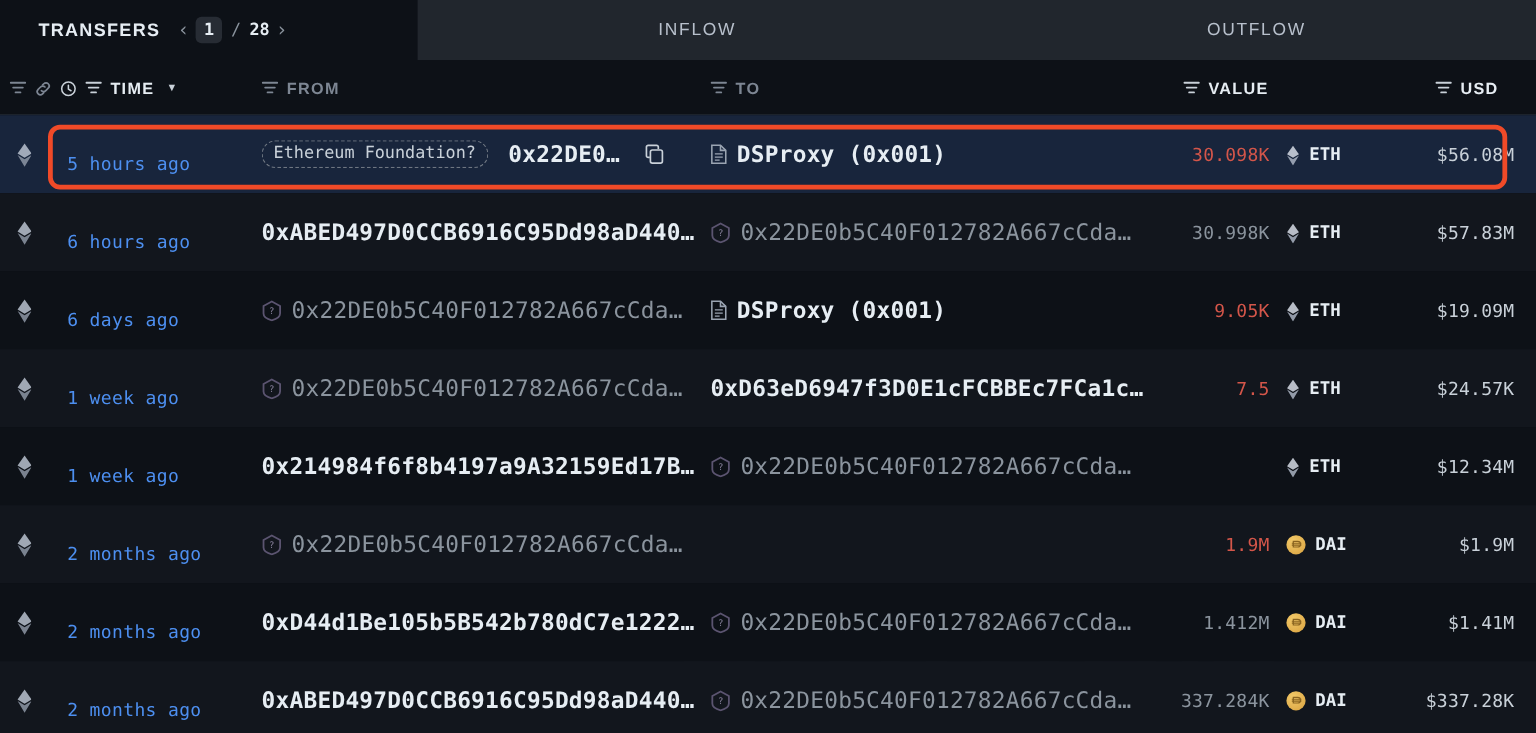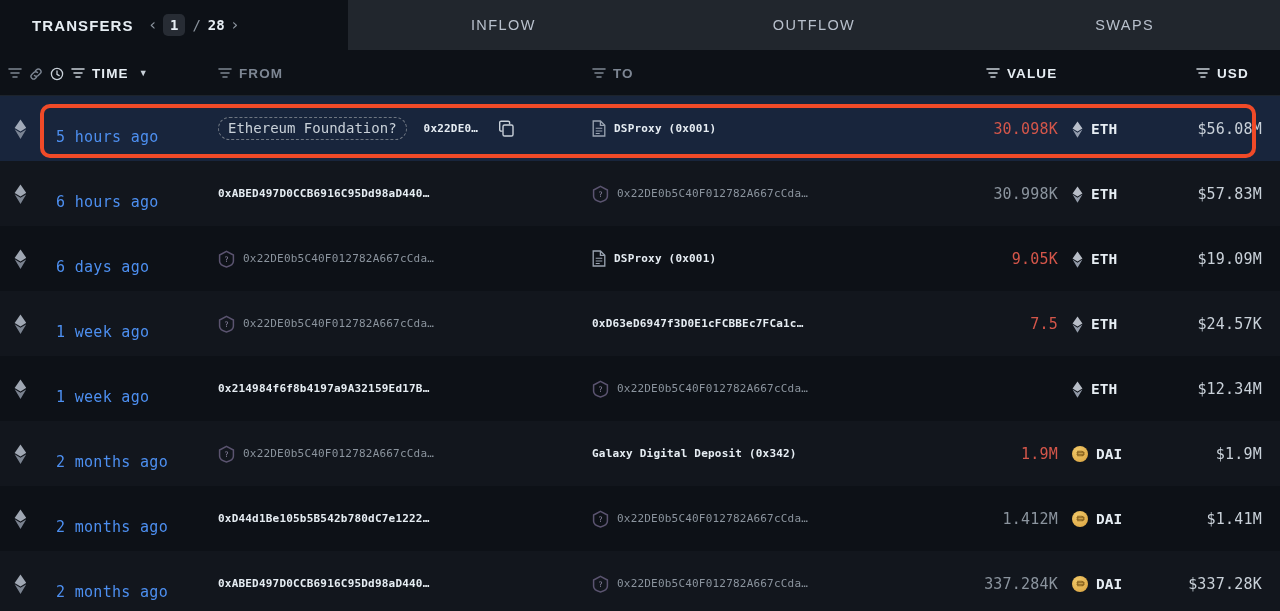--- a/index.html
+++ b/index.html
@@ -82,21 +82,21 @@
   .c-chain{ left:0; width:40px; justify-content:center; }
   .c-time{ left:56px; }
   .c-from{ left:218px; width:360px; }
   .c-to{   left:592px; width:370px; }
   .c-value{ left:930px; width:128px; justify-content:flex-end; }
   .c-token{ left:1072px; width:78px; }
   .c-usd{  left:1158px; width:104px; justify-content:flex-end; }
 
   .time{ color:#4d8ff0; font-size:15px; letter-spacing:.3px;margin-top:17px; }
 
-  .addr{ color:#c9d1d9; font-size:11px; letter-spacing:.2px; white-space:nowrap; }
+  .addr{ color:#c9d1d9; font-size:19px; letter-spacing:.2px; white-space:nowrap; }
   .addr.dim{ color:#8b949e; }
   .addr.named{ color:#e6edf3; font-weight:bold; }
 
   .pill{
     display:inline-block; border:1px dashed #6e7681; border-radius:13px;
     padding:2px 9px 3px; font-size:14px; color:#c9d1d9; margin-right:9px;
     white-space:nowrap;
   }
 
   .entity{ display:flex; align-items:center; gap:8px; }
@@ -133,21 +133,20 @@
       <span class="pager-arrow">‹</span>
       <span class="page-num">1</span>
       <span class="page-sep">/</span>
       <span class="page-total">28</span>
       <span class="pager-arrow">›</span>
     </span>
   </div>
   <div class="tabs">
     <div class="tab">INFLOW</div>
     <div class="tab">OUTFLOW</div>
-    <div class="tab">SWAPS</div>
   </div>
 </div>
 
 <div class="colhead">
 
   <div class="ch ch-dim" style="left:8px;">
     <span class="ficon">
       <svg viewBox="0 0 14 12">
           <path d="M1 2h12M3 6h8M5 10h4" stroke="#7d8693" stroke-width="1.6" fill="none" stroke-linecap="round"></path>
         </svg>
@@ -433,25 +432,20 @@
       <div class="cell c-time">
         <span class="time">2 months ago</span>
       </div>
       <div class="cell c-from">
         <span class="entity">
           <span class="shield-icon"><svg viewBox="0 0 17 18">
               <path d="M8.5 1.3 15.4 5v6.3c0 3-3.3 4.8-6.9 5.6C4.9 16.1 1.6 14.3 1.6 11.3V5Z" fill="none" stroke="#5b5470" stroke-width="1.5"></path>
               <text x="8.5" y="11.9" font-size="7.5" fill="#8b85a0" text-anchor="middle" font-family="monospace">?</text>
             </svg></span>
           <span class="addr dim">0x22DE0b5C40F012782A667cCda…</span>
-        </span>
-      </div>
-      <div class="cell c-to">
-        <span class="entity">
-          <span class="addr named">Galaxy Digital Deposit (0x342)</span>
         </span>
       </div>
       <div class="cell c-value">
         <span class="value out">1.9M</span>
       </div>
       <div class="cell c-token">
         <span class="token">
           <span class="tok-dot" style="background:radial-gradient(circle at 35% 30%,#f2c969,#d9a23f);display:flex;align-items:center;justify-content:center;">
             <svg viewBox="0 0 16 16" style="width:11px;height:11px">
               <path d="M4 4.6h5.2c2.2 0 3.6 1.4 3.6 3.4s-1.4 3.4-3.6 3.4H4Z" fill="none" stroke="#8a6420" stroke-width="1.5"></path>

